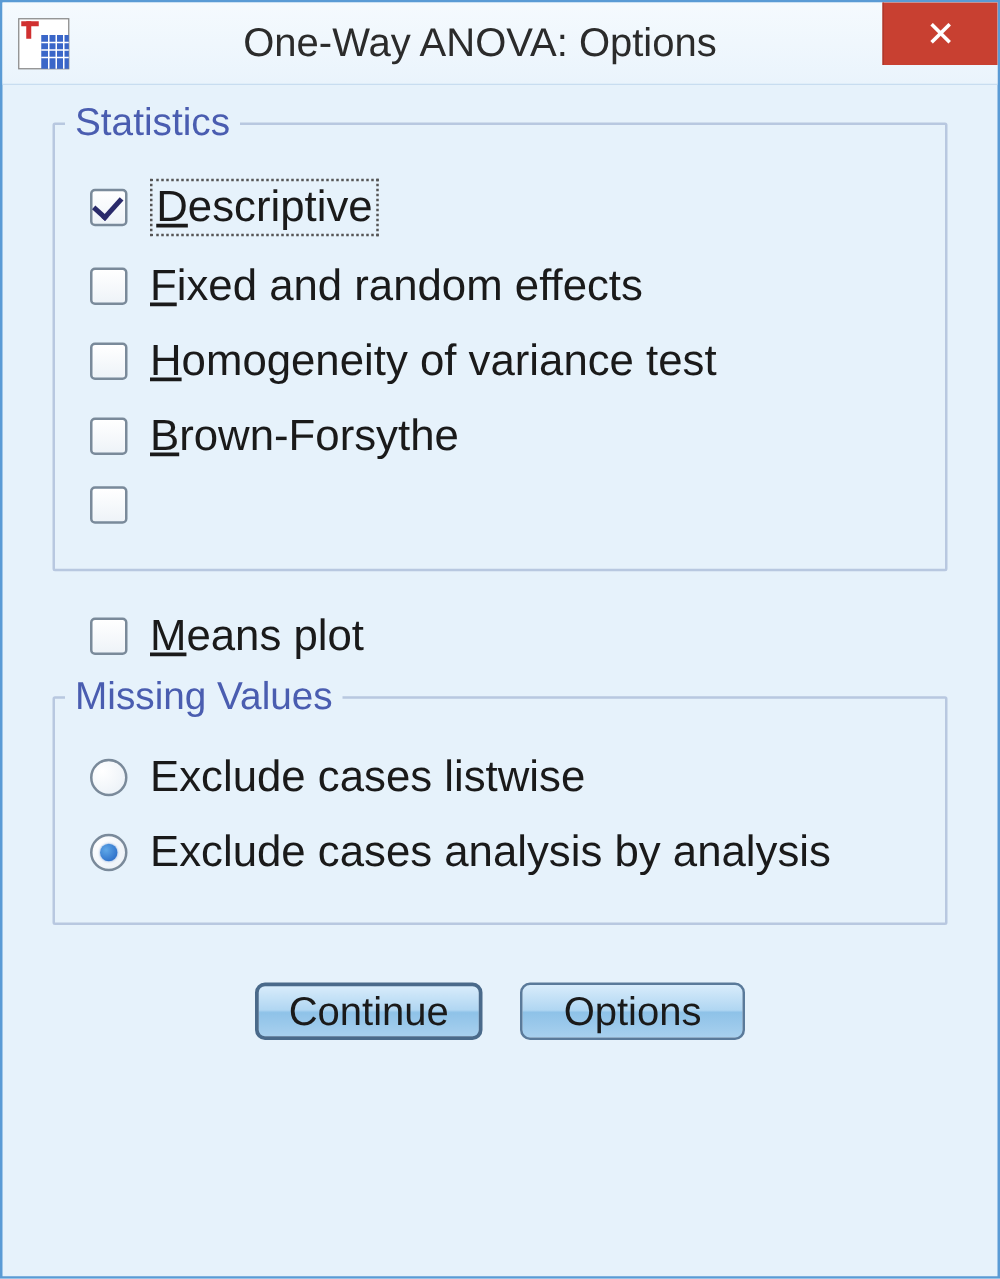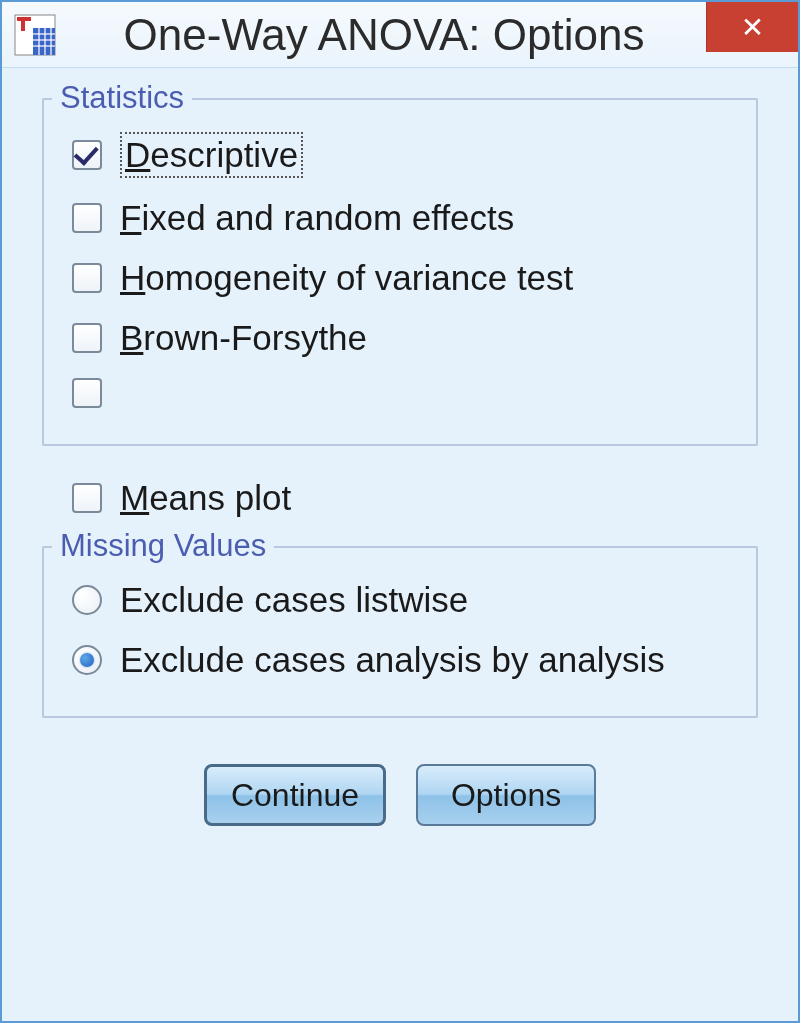--- a/index.html
+++ b/index.html
@@ -30,21 +30,21 @@
       padding: 0 0 0 12px;
       position: relative;
     }
     .titlebar-icon {
       width: 42px;
       height: 42px;
       margin-right: 14px;
       flex-shrink: 0;
     }
     .titlebar-title {
-      font-size: 44px;
+      font-size: 32px;
       color: #2b2b2b;
       font-family: "Segoe UI", Arial, sans-serif;
       font-weight: 400;
       flex: 1;
       text-align: center;
       margin-right: 100px;
     }
     .close-button {
       position: absolute;
       right: 0;
@@ -63,21 +63,21 @@
       font-size: 28px;
       font-weight: 300;
     }
     .content {
       flex: 1;
       padding: 30px 40px 10px 40px;
     }
     .fieldset {
       border: 2px solid #b8c8e0;
       border-radius: 2px;
-      padding: 22px 20px 26px 28px;
+      padding: 33px 20px 26px 28px;
       margin-bottom: 26px;
       position: relative;
     }
     .fieldset-legend {
       position: absolute;
       top: -20px;
       left: 8px;
       background: #e6f2fb;
       padding: 0 8px;
       color: #4a5db0;
@@ -145,21 +145,21 @@
       margin-bottom: 22px;
     }
     .button-row {
       display: flex;
       justify-content: center;
       gap: 30px;
       padding: 20px 0 28px 0;
     }
     .button {
       min-width: 180px;
-      height: 62px;
+      height: 46px;
       border: 2px solid #5a7a9a;
       border-radius: 8px;
       background: linear-gradient(to bottom, #d8ecfb 0%, #b0d6f2 48%, #8ec2e8 52%, #a8d0ee 100%);
       font-size: 32px;
       color: #1a1a1a;
       font-family: Arial, sans-serif;
       cursor: pointer;
       display: flex;
       align-items: center;
       justify-content: center;

